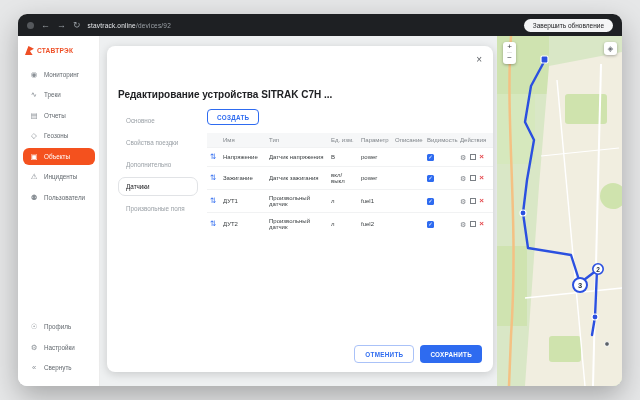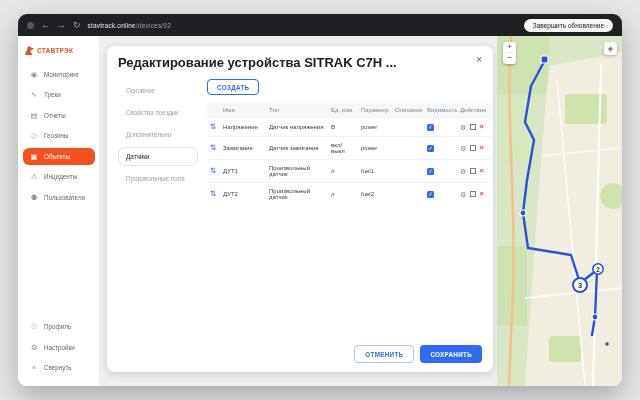--- a/index.html
+++ b/index.html
@@ -50,21 +50,21 @@
   .nav-item.active .ic { color:#fff; }
   .sidebar-spacer { flex:1; }
   
   .main { flex:1; position:relative; padding:10px 4px 14px 7px; min-width:0; }
   .modal {
     width:100%; height:100%; background:#fff; border-radius:8px;
     box-shadow:0 2px 10px rgba(0,0,0,.16);
     padding:9px 11px 9px 11px; display:flex; flex-direction:column;
   }
   .modal-head { display:flex; align-items:flex-start; justify-content:space-between; }
-  .modal-title { font-size:13px; font-weight:bold; color:#202124; }
+  .modal-title { font-size:10px; font-weight:bold; color:#202124;margin-top:34px; }
   .close-x { font-size:10px; color:#5f6368; line-height:1; cursor:pointer; }
   .modal-body { display:flex; flex:1; margin-top:9px; min-height:0; }
   .tabs { width:80px; flex:0 0 auto; padding-top:2px; }
   .tab { font-size:6.3px; color:#9aa0a6; padding:5px 7px; margin-bottom:3px; border:1px solid transparent; cursor:pointer; }
   .tab.active { border:1px solid #e1e3e6; border-radius:7px; color:#202124; background:#fff; }
   .table-area { flex:1; padding-left:9px; display:flex; flex-direction:column; min-width:0; }
   .create-btn {
     align-self:flex-start; font-size:6.3px; font-weight:bold; letter-spacing:.3px;
     color:#2e6bf0; border:1px solid #2e6bf0; border-radius:4px; background:#fff;
     padding:3.5px 9px; margin-bottom:8px; font-family:inherit;

